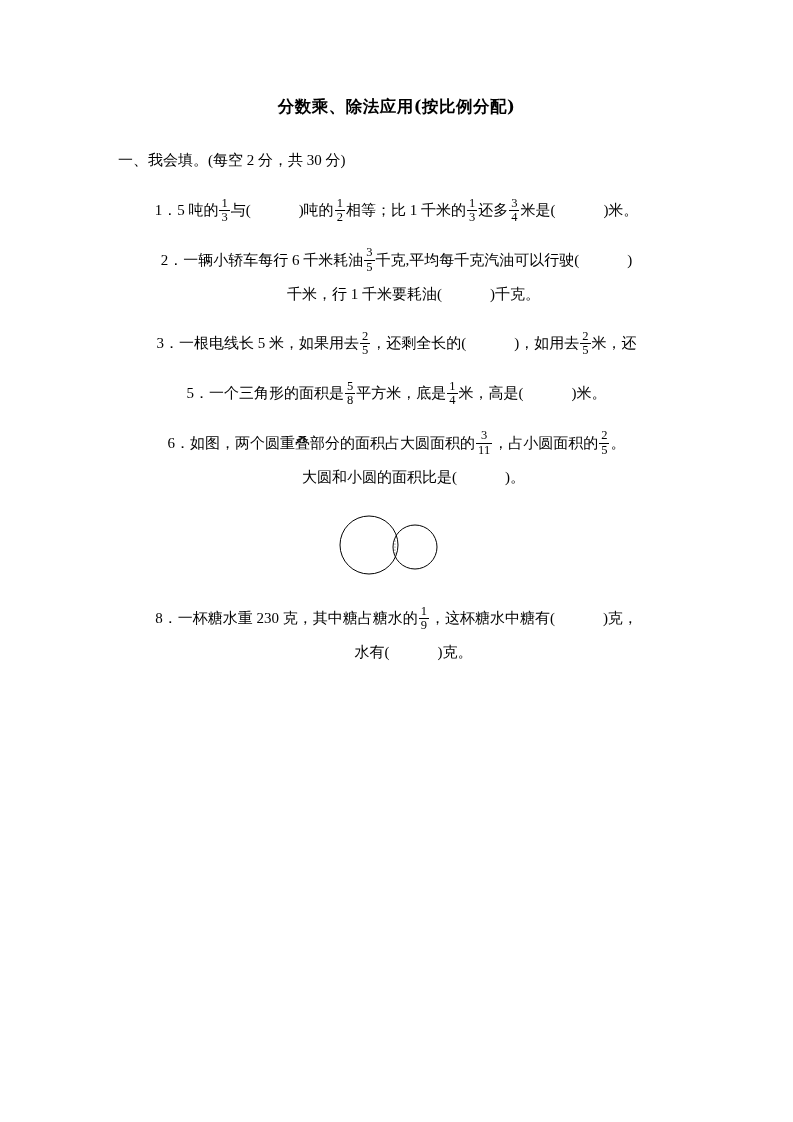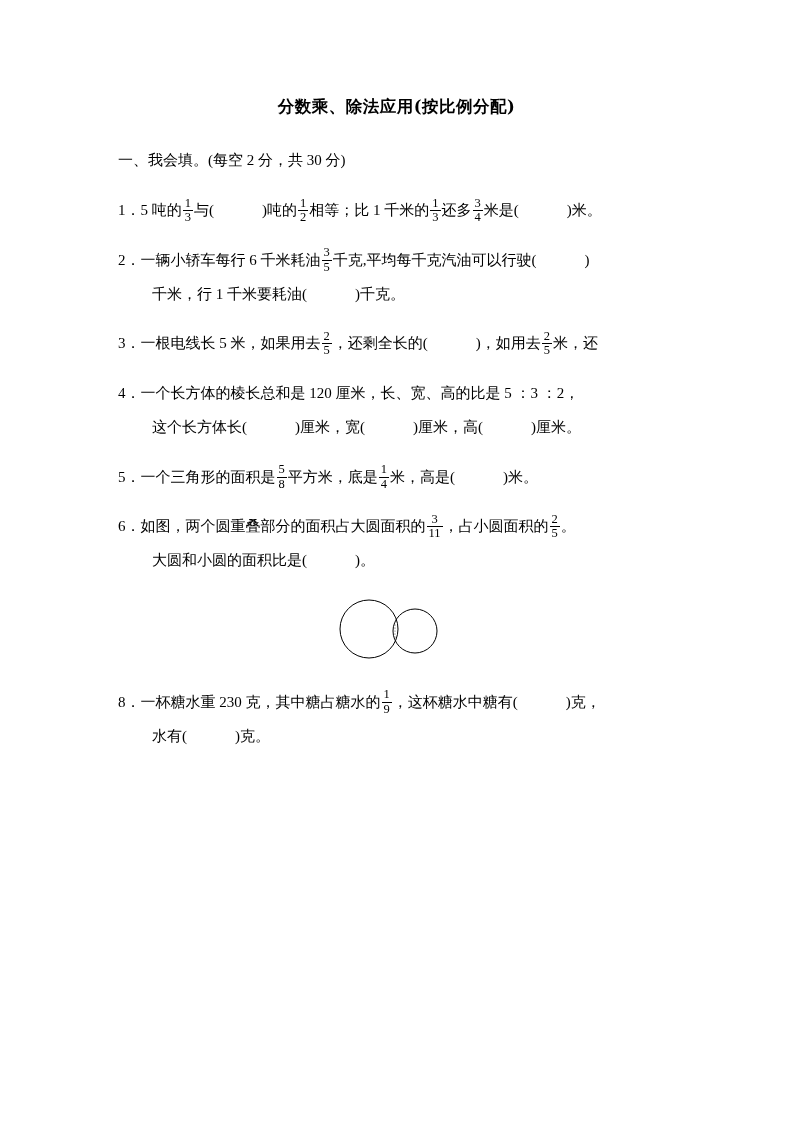--- a/index.html
+++ b/index.html
@@ -34,20 +34,21 @@
     font-size: 15px;
     margin: 0 0 22px 0;
     line-height: 1.6;
     font-family: Liberation Serif, serif;
   }
   .q {
     font-size: 15px;
     line-height: 2.25;
     margin: 0 0 16px 0;
     display: block;
+    text-align: center;
   }
   .q .num {
     display: inline-block;
   }
   .line2 {
     display: block;
     padding-left: 34px;
   }
   
   .frac {
@@ -113,24 +114,20 @@
   <div class="q">
     <span class="num">3．</span><span>一根电线长 5 米，如果用去</span><span class="frac">
         <span class="nume">2</span>
         <span class="den">5</span>
       </span><span>，还剩全长的(</span><span class="blank"></span><span>)，如用去</span><span class="frac">
         <span class="nume">2</span>
         <span class="den">5</span>
       </span><span>米，还</span>
   </div>
 
-  <div class="q">
-    <span class="num">4．</span><span>一个长方体的棱长总和是 120 厘米，长、宽、高的比是 5 ：3 ：2，</span>
-    <span class="line2"><span>这个长方体长(</span><span class="blank"></span><span>)厘米，宽(</span><span class="blank"></span><span>)厘米，高(</span><span class="blank"></span><span>)厘米。</span></span>
-  </div>
 
   <div class="q">
     <span class="num">5．</span><span>一个三角形的面积是</span><span class="frac">
         <span class="nume">5</span>
         <span class="den">8</span>
       </span><span>平方米，底是</span><span class="frac">
         <span class="nume">1</span>
         <span class="den">4</span>
       </span><span>米，高是(</span><span class="blank"></span><span>)米。</span>
   </div>

